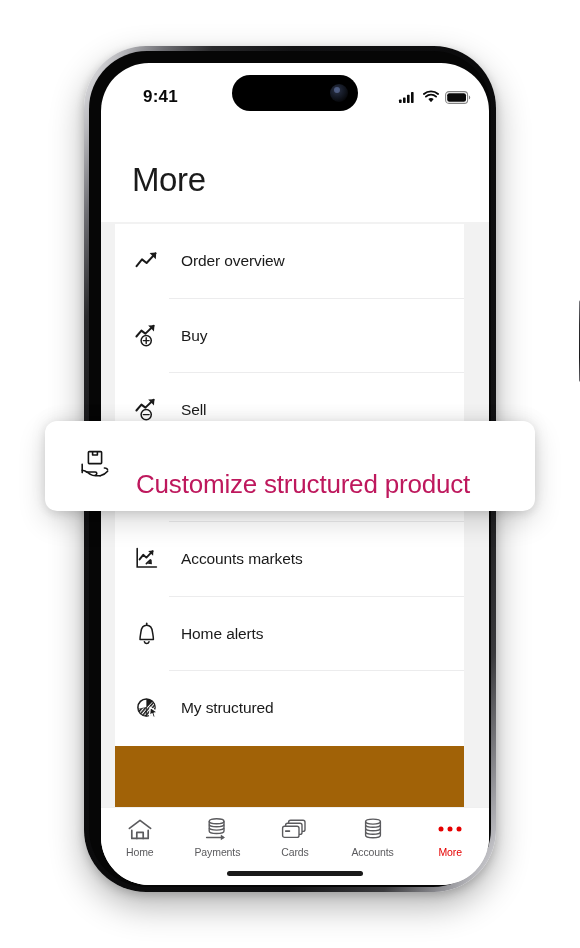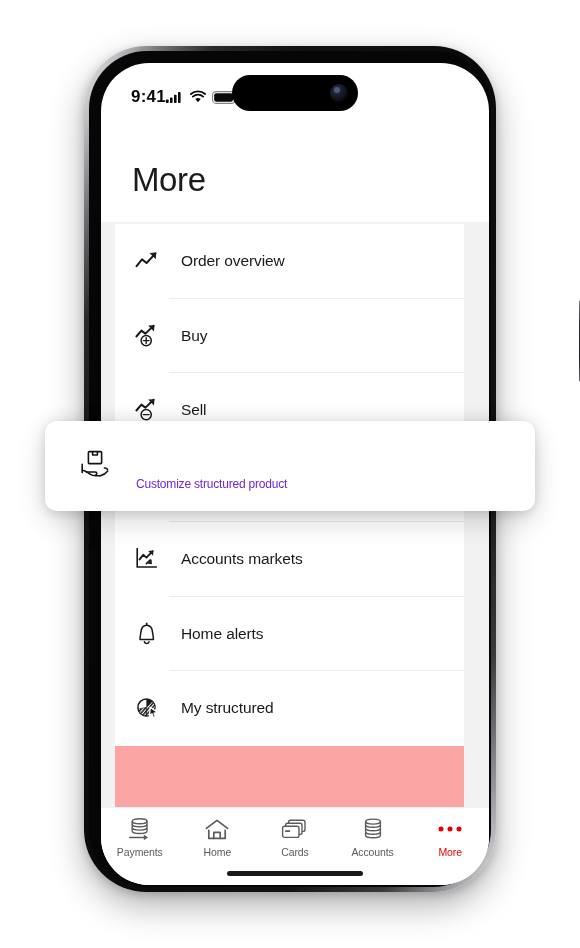--- a/index.html
+++ b/index.html
@@ -55,24 +55,25 @@
     border-radius: 2px;
   }
   .btn-silent { left: 80px; top: 168px; width: 5px; height: 30px; }
   .btn-volup  { left: 80px; top: 222px; width: 5px; height: 54px; }
   .btn-voldn  { left: 80px; top: 290px; width: 5px; height: 54px; }
   .btn-power  { left: 495px; top: 254px; width: 5px; height: 82px; }
 
   
   .status-bar {
     position: absolute;
-    left: 0; top: 0;
+    left: 12px; top: 0;
     width: 388px; height: 54px;
     display: flex;
     align-items: center;
+    justify-content: space-between;
     padding: 14px 30px 0 30px;
   }
 
   .status-time {
     font-size: 17px;
     font-weight: bold;
     color: #0a0a0a;
     letter-spacing: 0.2px;
   }
 
@@ -129,21 +130,21 @@
     bottom: 78px;
     background: #f2f2f2;
     overflow: hidden;
   }
 
   .list-card {
     position: absolute;
     left: 14px;
     top: 2px;
     right: 25px;
-    background: #fca5a5;
+    background: #a16207;
     min-height: 640px;
   }
 
   .list-item {
     position: relative;
     height: 74.5px;
     display: flex;
     align-items: center;
     padding-left: 20px;
     background: #ffffff;
@@ -227,22 +228,22 @@
                 0 -4px 18px rgba(0,0,0,0.06);
   }
   .overlay-icon {
     width: 40px; min-width: 40px;
     height: 36px;
     display: flex;
     align-items: center;
     color: #141414;
   }
   .overlay-label {
-    font-size: 12px;
-    color: #6d28d9;
+    font-size: 26px;
+    color: #be185d;
     margin-left: 19px;
     letter-spacing: -0.2px;
     margin-top: 36px;
   }
 
   svg { display: block; overflow: visible; }
 </style>
 </head>
 <body>
 
@@ -391,41 +392,41 @@
 
             </div>
 
           </div>
         </div>
 
         <div class="tab-bar">
 
           <div class="tab">
             <span class="tab-icon">
+              <svg width="26" height="23" viewBox="0 0 26 23">
+                <path d="M2.4 10.4 L13 2.4 L23.6 10.4" stroke="currentColor" stroke-width="1.7" fill="none" stroke-linecap="round" stroke-linejoin="round"></path>
+                <path d="M4.8 12.4 V20.4 H21.2 V12.4" stroke="currentColor" stroke-width="1.7" fill="none" stroke-linecap="round" stroke-linejoin="round"></path>
+                <path d="M9.8 20.4 V14.4 H16.2 V20.4" stroke="currentColor" stroke-width="1.7" fill="none" stroke-linecap="round" stroke-linejoin="round"></path>
+              </svg>
+            </span>
+            <span class="tab-label">Home</span>
+          </div>
+
+          <div class="tab">
+            <span class="tab-icon">
               <svg width="28" height="24" viewBox="0 0 28 24">
                 <ellipse cx="13.6" cy="4.2" rx="7.4" ry="2.5" fill="none" stroke="currentColor" stroke-width="1.4"></ellipse>
                 <path d="M6.2 4.2 v3 c0 1.4 3.3 2.5 7.4 2.5 s7.4-1.1 7.4-2.5 v-3" fill="none" stroke="currentColor" stroke-width="1.4"></path>
                 <path d="M6.2 7.6 v3 c0 1.4 3.3 2.5 7.4 2.5 s7.4-1.1 7.4-2.5 v-3" fill="none" stroke="currentColor" stroke-width="1.4"></path>
                 <path d="M6.2 11 v3 c0 1.4 3.3 2.5 7.4 2.5 s7.4-1.1 7.4-2.5 v-3" fill="none" stroke="currentColor" stroke-width="1.4"></path>
                 <path d="M3.6 20.4 H20.6" stroke="currentColor" stroke-width="1.5" stroke-linecap="round"></path>
                 <path d="M17.8 17.6 L21.8 20.4 L17.8 23.2 Z" fill="currentColor"></path>
               </svg>
             </span>
             <span class="tab-label">Payments</span>
-          </div>
-
-          <div class="tab">
-            <span class="tab-icon">
-              <svg width="26" height="23" viewBox="0 0 26 23">
-                <path d="M2.4 10.4 L13 2.4 L23.6 10.4" stroke="currentColor" stroke-width="1.7" fill="none" stroke-linecap="round" stroke-linejoin="round"></path>
-                <path d="M4.8 12.4 V20.4 H21.2 V12.4" stroke="currentColor" stroke-width="1.7" fill="none" stroke-linecap="round" stroke-linejoin="round"></path>
-                <path d="M9.8 20.4 V14.4 H16.2 V20.4" stroke="currentColor" stroke-width="1.7" fill="none" stroke-linecap="round" stroke-linejoin="round"></path>
-              </svg>
-            </span>
-            <span class="tab-label">Home</span>
           </div>
 
           <div class="tab">
             <span class="tab-icon">
               <svg width="28" height="22" viewBox="0 0 28 22">
                 <rect x="7.6" y="2.2" width="16.4" height="11.2" rx="2" fill="none" stroke="currentColor" stroke-width="1.4"></rect>
                 <rect x="4.6" y="5.2" width="16.4" height="11.2" rx="2" fill="#ffffff" stroke="currentColor" stroke-width="1.4"></rect>
                 <rect x="1.6" y="8.2" width="16.4" height="11.2" rx="2" fill="#ffffff" stroke="currentColor" stroke-width="1.4"></rect>
                 <rect x="4" y="12.2" width="5.2" height="1.7" rx="0.6" fill="currentColor"></rect>
               </svg>

